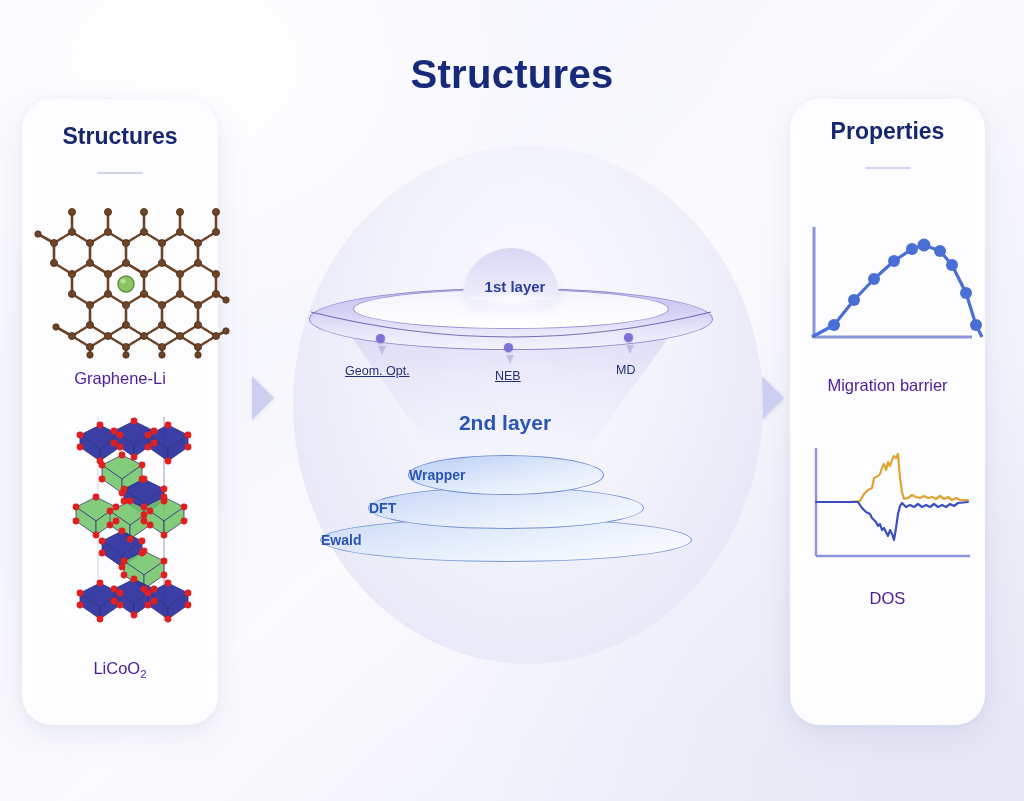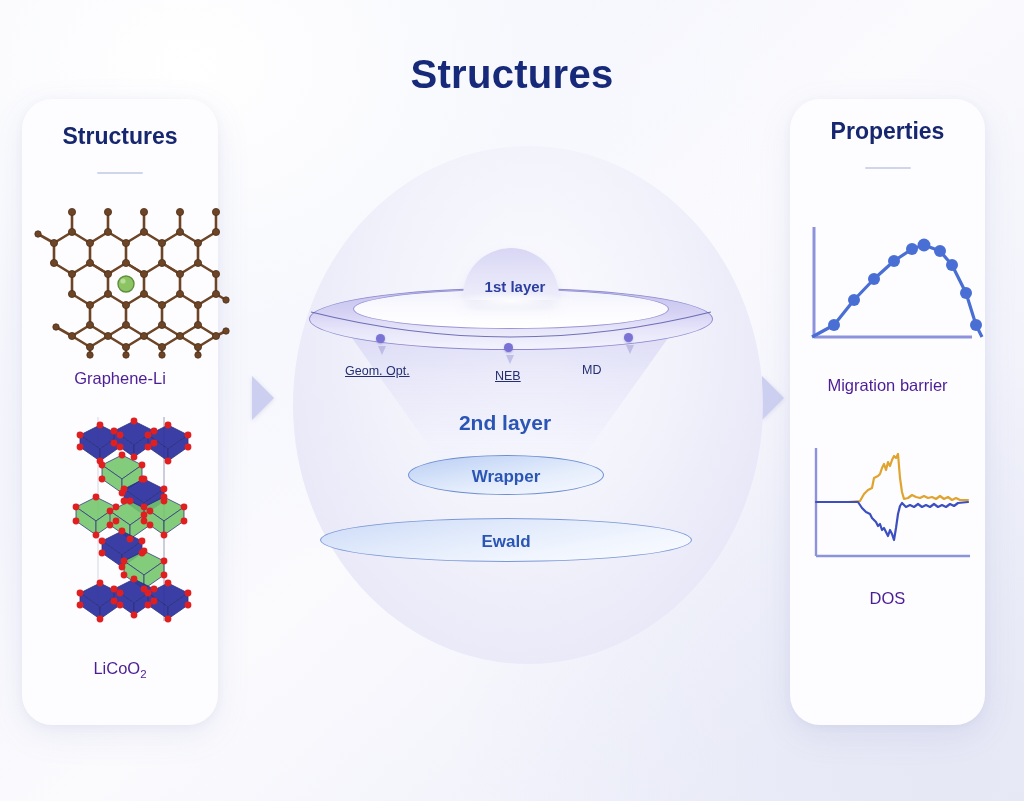--- a/index.html
+++ b/index.html
@@ -96,22 +96,22 @@
   .dot{position:absolute;width:9px;height:9px;border-radius:50%;background:#7a72d4;
     box-shadow:0 1px 2px rgba(90,85,170,.4);}
   .dot-label{position:absolute;font-size:12.5px;color:#232f70;white-space:nowrap;}
   .tick{position:absolute;width:0;height:0;
     border-left:4px solid transparent;border-right:4px solid transparent;
     border-top:9px solid rgba(160,158,215,.55);}
 
   
   .disc{position:absolute;border-radius:50%;box-sizing:border-box;}
   .disc .d-label{
-    position:absolute;left:0;right:0;text-align:center;
-    font-size:17px;font-weight:600;color:#2b55b5;
+    position:absolute;left:0;right:0;
+    font-size:14px;font-weight:600;color:#2b55b5;
   }
   .d-wrapper{left:408px;top:455px;width:196px;height:40px;
     background:linear-gradient(170deg,#b9cdf3 0%,#cfdef8 30%,#e6eefc 62%,#f6f9ff 100%);
     border:1px solid #6f8fd0;}
   .d-wrapper .d-label{top:11px;}
   .d-dft{left:368px;top:487px;width:276px;height:42px;
     background:linear-gradient(170deg,#c3d4f5 0%,#d8e4fa 32%,#ecf2fd 66%,#f9fbff 100%);
     border:1px solid #7391d2;}
   .d-dft .d-label{top:12px;}
   .d-ewald{left:320px;top:518px;width:372px;height:44px;
@@ -436,24 +436,27 @@
   <div class="dot" style="left:376px;top:334px;"></div>
   <div class="tick" style="left:378px;top:346px;"></div>
   <div class="dot-label" style="left:345px;top:364px;text-decoration:underline;">Geom. Opt.</div>
 
   <div class="dot" style="left:504px;top:343px;"></div>
   <div class="tick" style="left:506px;top:355px;"></div>
   <div class="dot-label" style="left:495px;top:369px;text-decoration:underline;">NEB</div>
 
   <div class="dot" style="left:624px;top:333px;"></div>
   <div class="tick" style="left:626px;top:345px;"></div>
-  <div class="dot-label" style="left:582px;top:363px;text-align:right;">MD</div>
+  <div class="dot-label" style="left:616px;top:363px;text-align:right;">MD</div>
 
   <div class="layer2-label">2nd layer</div>
 
   <div class="disc d-ewald">
     <div class="d-label">Ewald</div>
+  </div>
+  <div class="disc d-dft">
+    <div class="d-label">DFT</div>
   </div>
   <div class="disc d-wrapper">
     <div class="d-label">Wrapper</div>
   </div>
 
 </div>
 
 </body></html>

